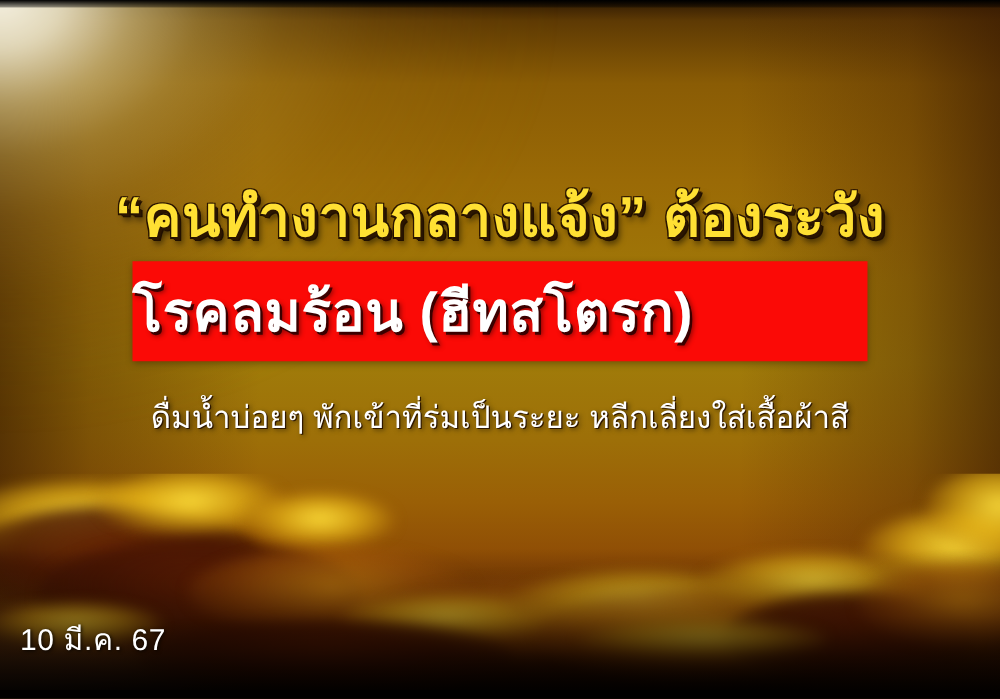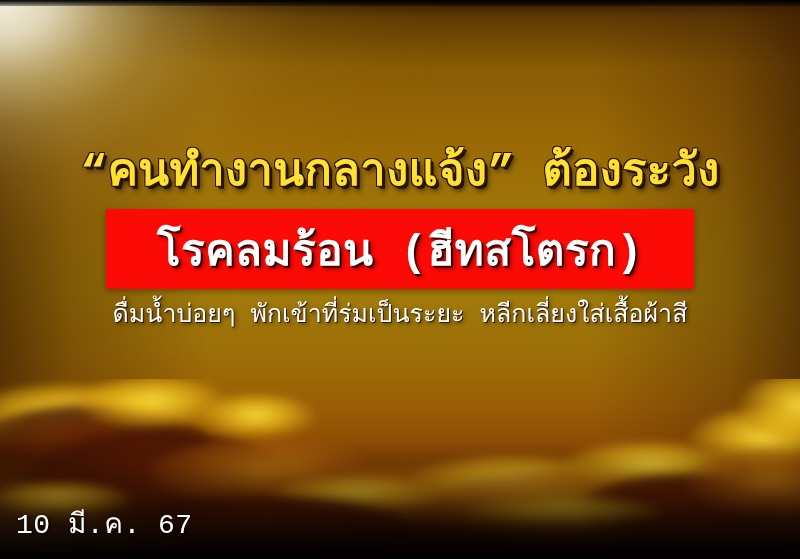--- a/index.html
+++ b/index.html
@@ -7,21 +7,21 @@
     margin: 0;
     padding: 0;
     background: #000;
   }
   #poster {
     position: relative;
     width: 800px;
     height: 559px;
     overflow: hidden;
     background: #3a1e03;
-    font-family: Liberation Mono, monospace;
+    font-family: Liberation Sans, sans-serif;
     user-select: none;
   }
 
   
   .layer { position: absolute; inset: 0; }
 
   
   .sky-base {
     background: linear-gradient(180deg,
       #2e1903 0%,
@@ -141,55 +141,55 @@
     white-space: nowrap;
   }
 
   .red-banner {
     margin-top: 12px;
     background: #fb0a06;
     width: 588px;
     height: 80px;
     display: flex;
     align-items: center;
-    justify-content: center;
+    justify-content: flex-start;
     box-shadow: 0 2px 6px rgba(0,0,0,0.35);
   }
   .red-banner-text {
     font-size: 44px;
     font-weight: 700;
     color: #ffffff;
     letter-spacing: 0.5px;
     white-space: nowrap;
     text-shadow:
       2px 2px 0 rgba(40,0,0,0.85),
       3px 3px 4px rgba(0,0,0,0.45);
   }
 
   .body-copy {
-    margin-top: 8px;
+    margin-top: 26px;
     width: 100%;
     text-align: center;
     color: #ffffff;
     font-size: 25px;
     line-height: 1.52;
     font-weight: 500;
     text-shadow:
       1px 1px 0 rgba(40,18,0,0.9),
       2px 2px 4px rgba(0,0,0,0.55);
   }
   .body-copy .line { white-space: nowrap; }
 
   .date-stamp {
     position: absolute;
     left: 16px;
-    bottom: 14px;
+    bottom: 28px;
     z-index: 25;
     color: #ffffff;
-    font-size: 28px;
+    font-size: 24px;
     font-weight: 500;
     letter-spacing: 0.5px;
     text-shadow: 1px 1px 3px rgba(0,0,0,0.85);
   }
 </style>
 </head>
 <body>
 
 <div id="poster">
 

